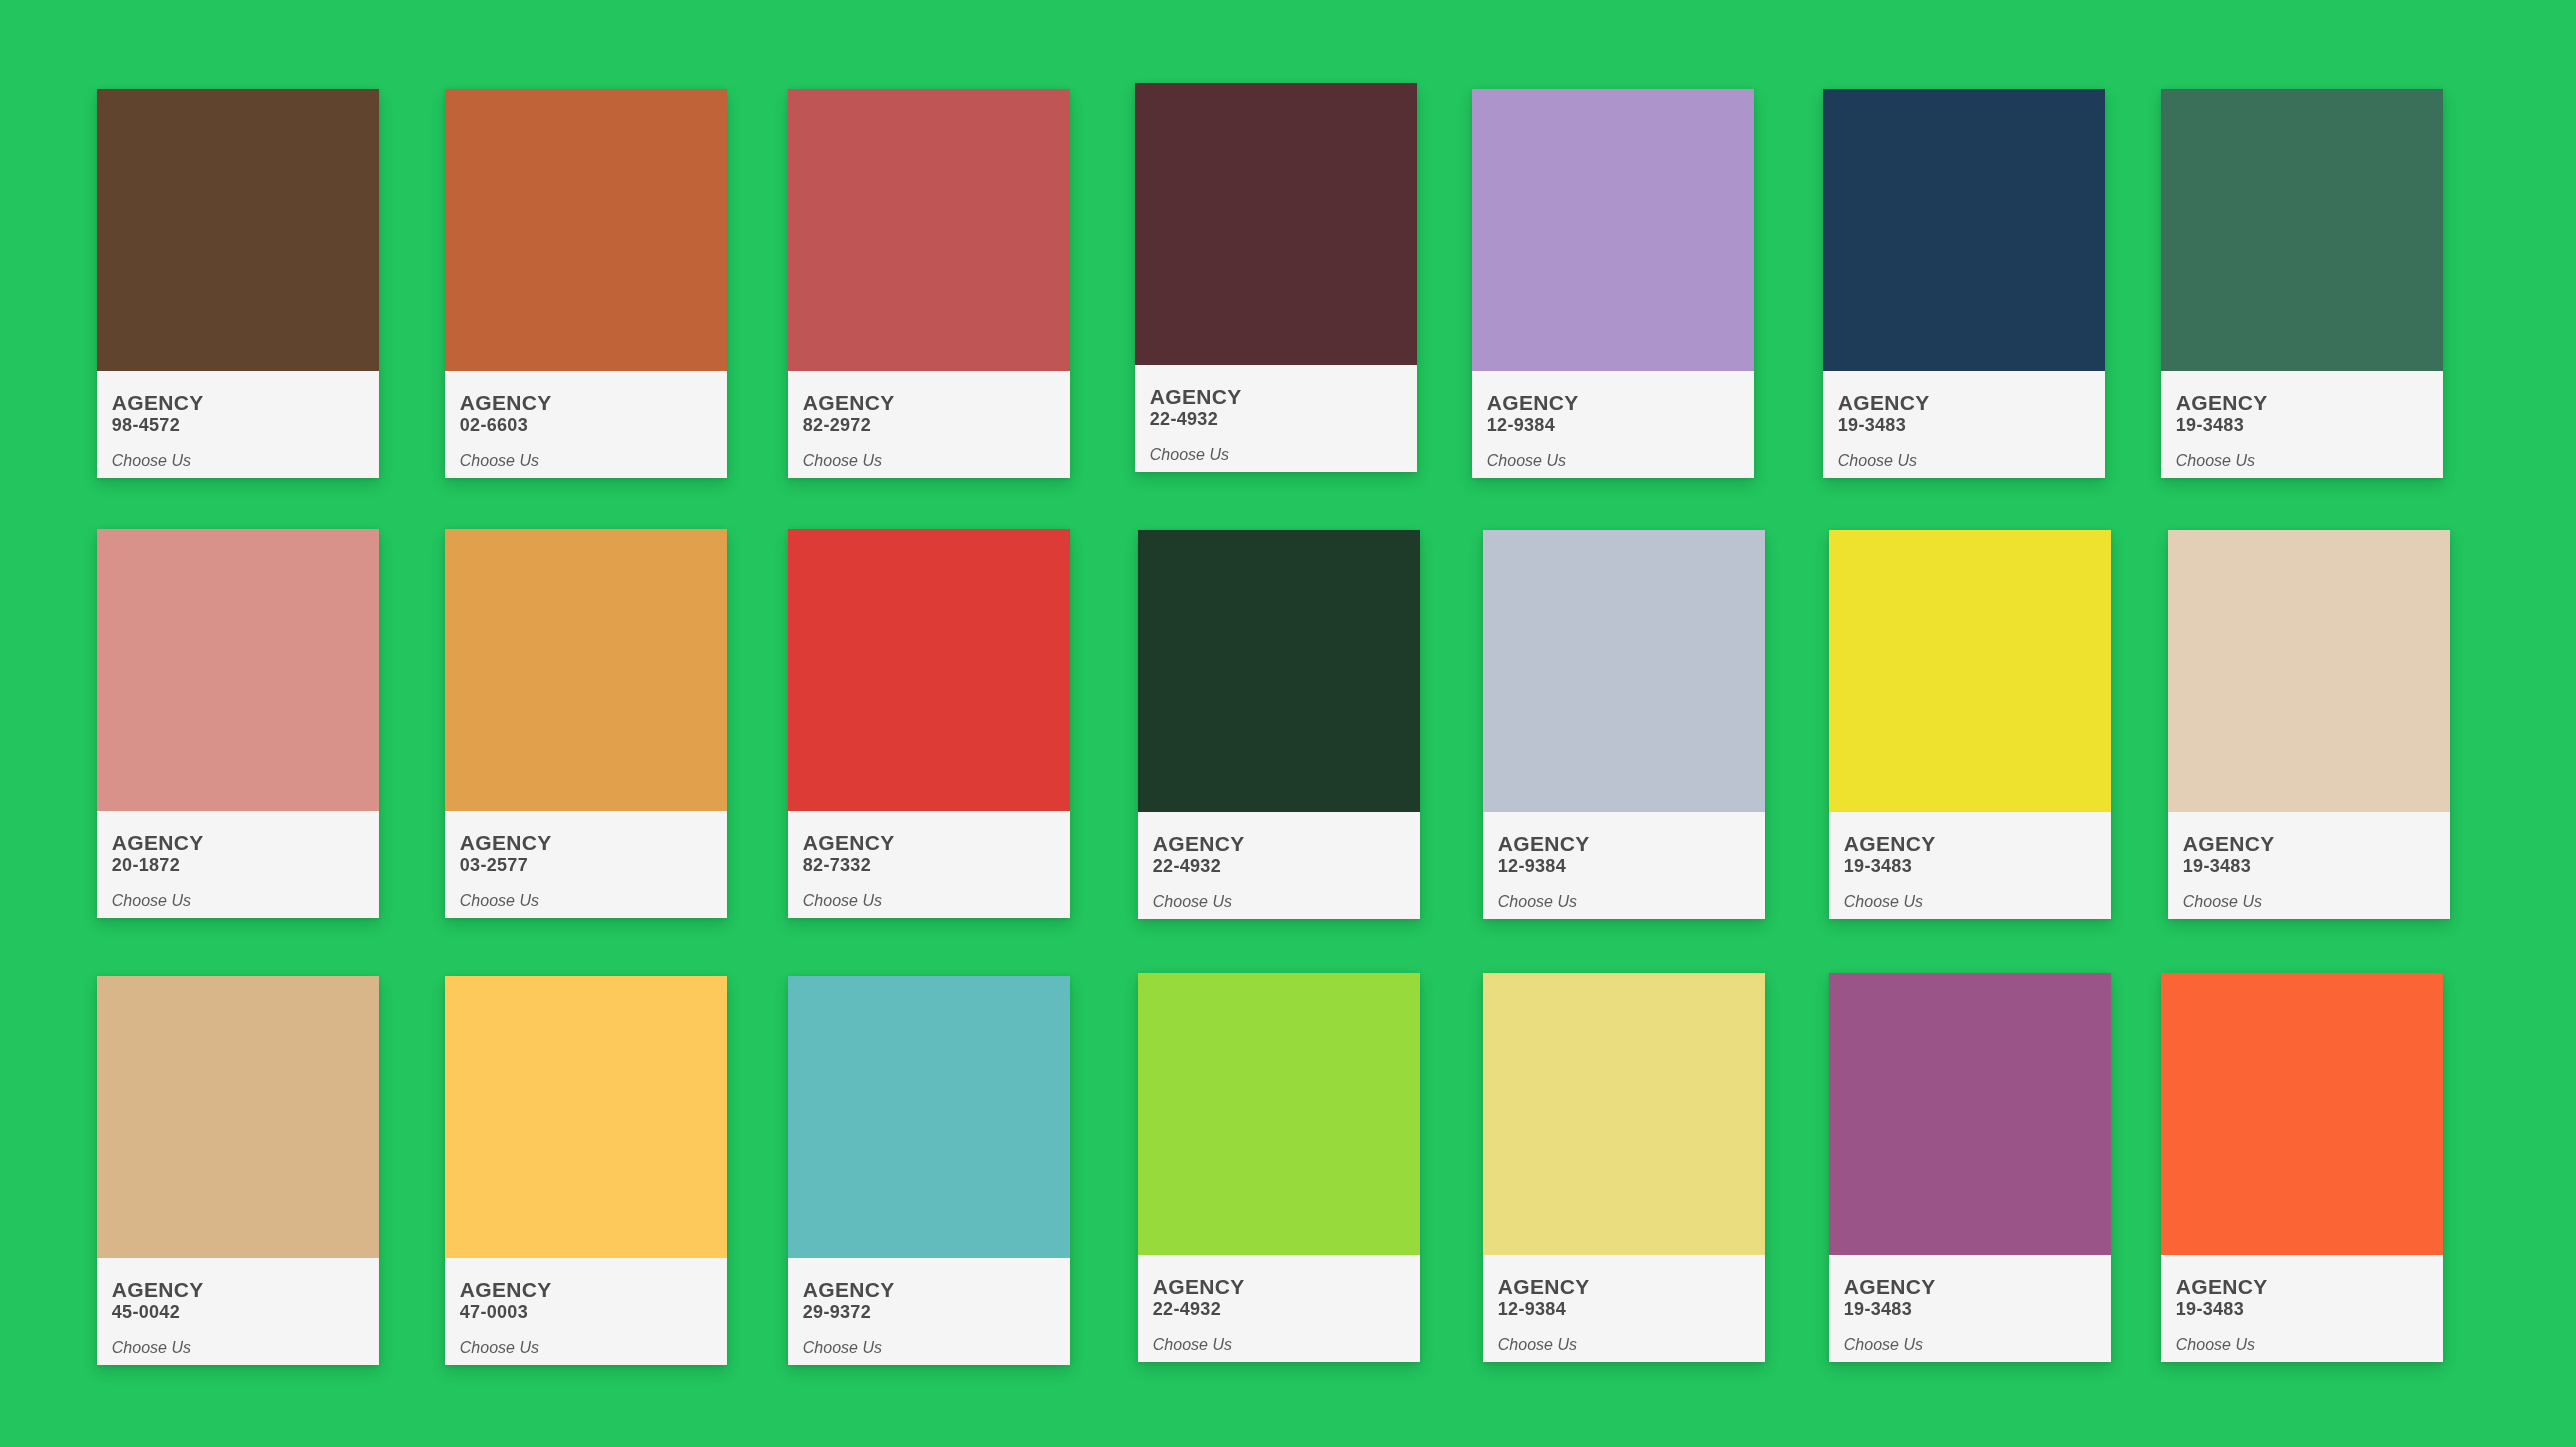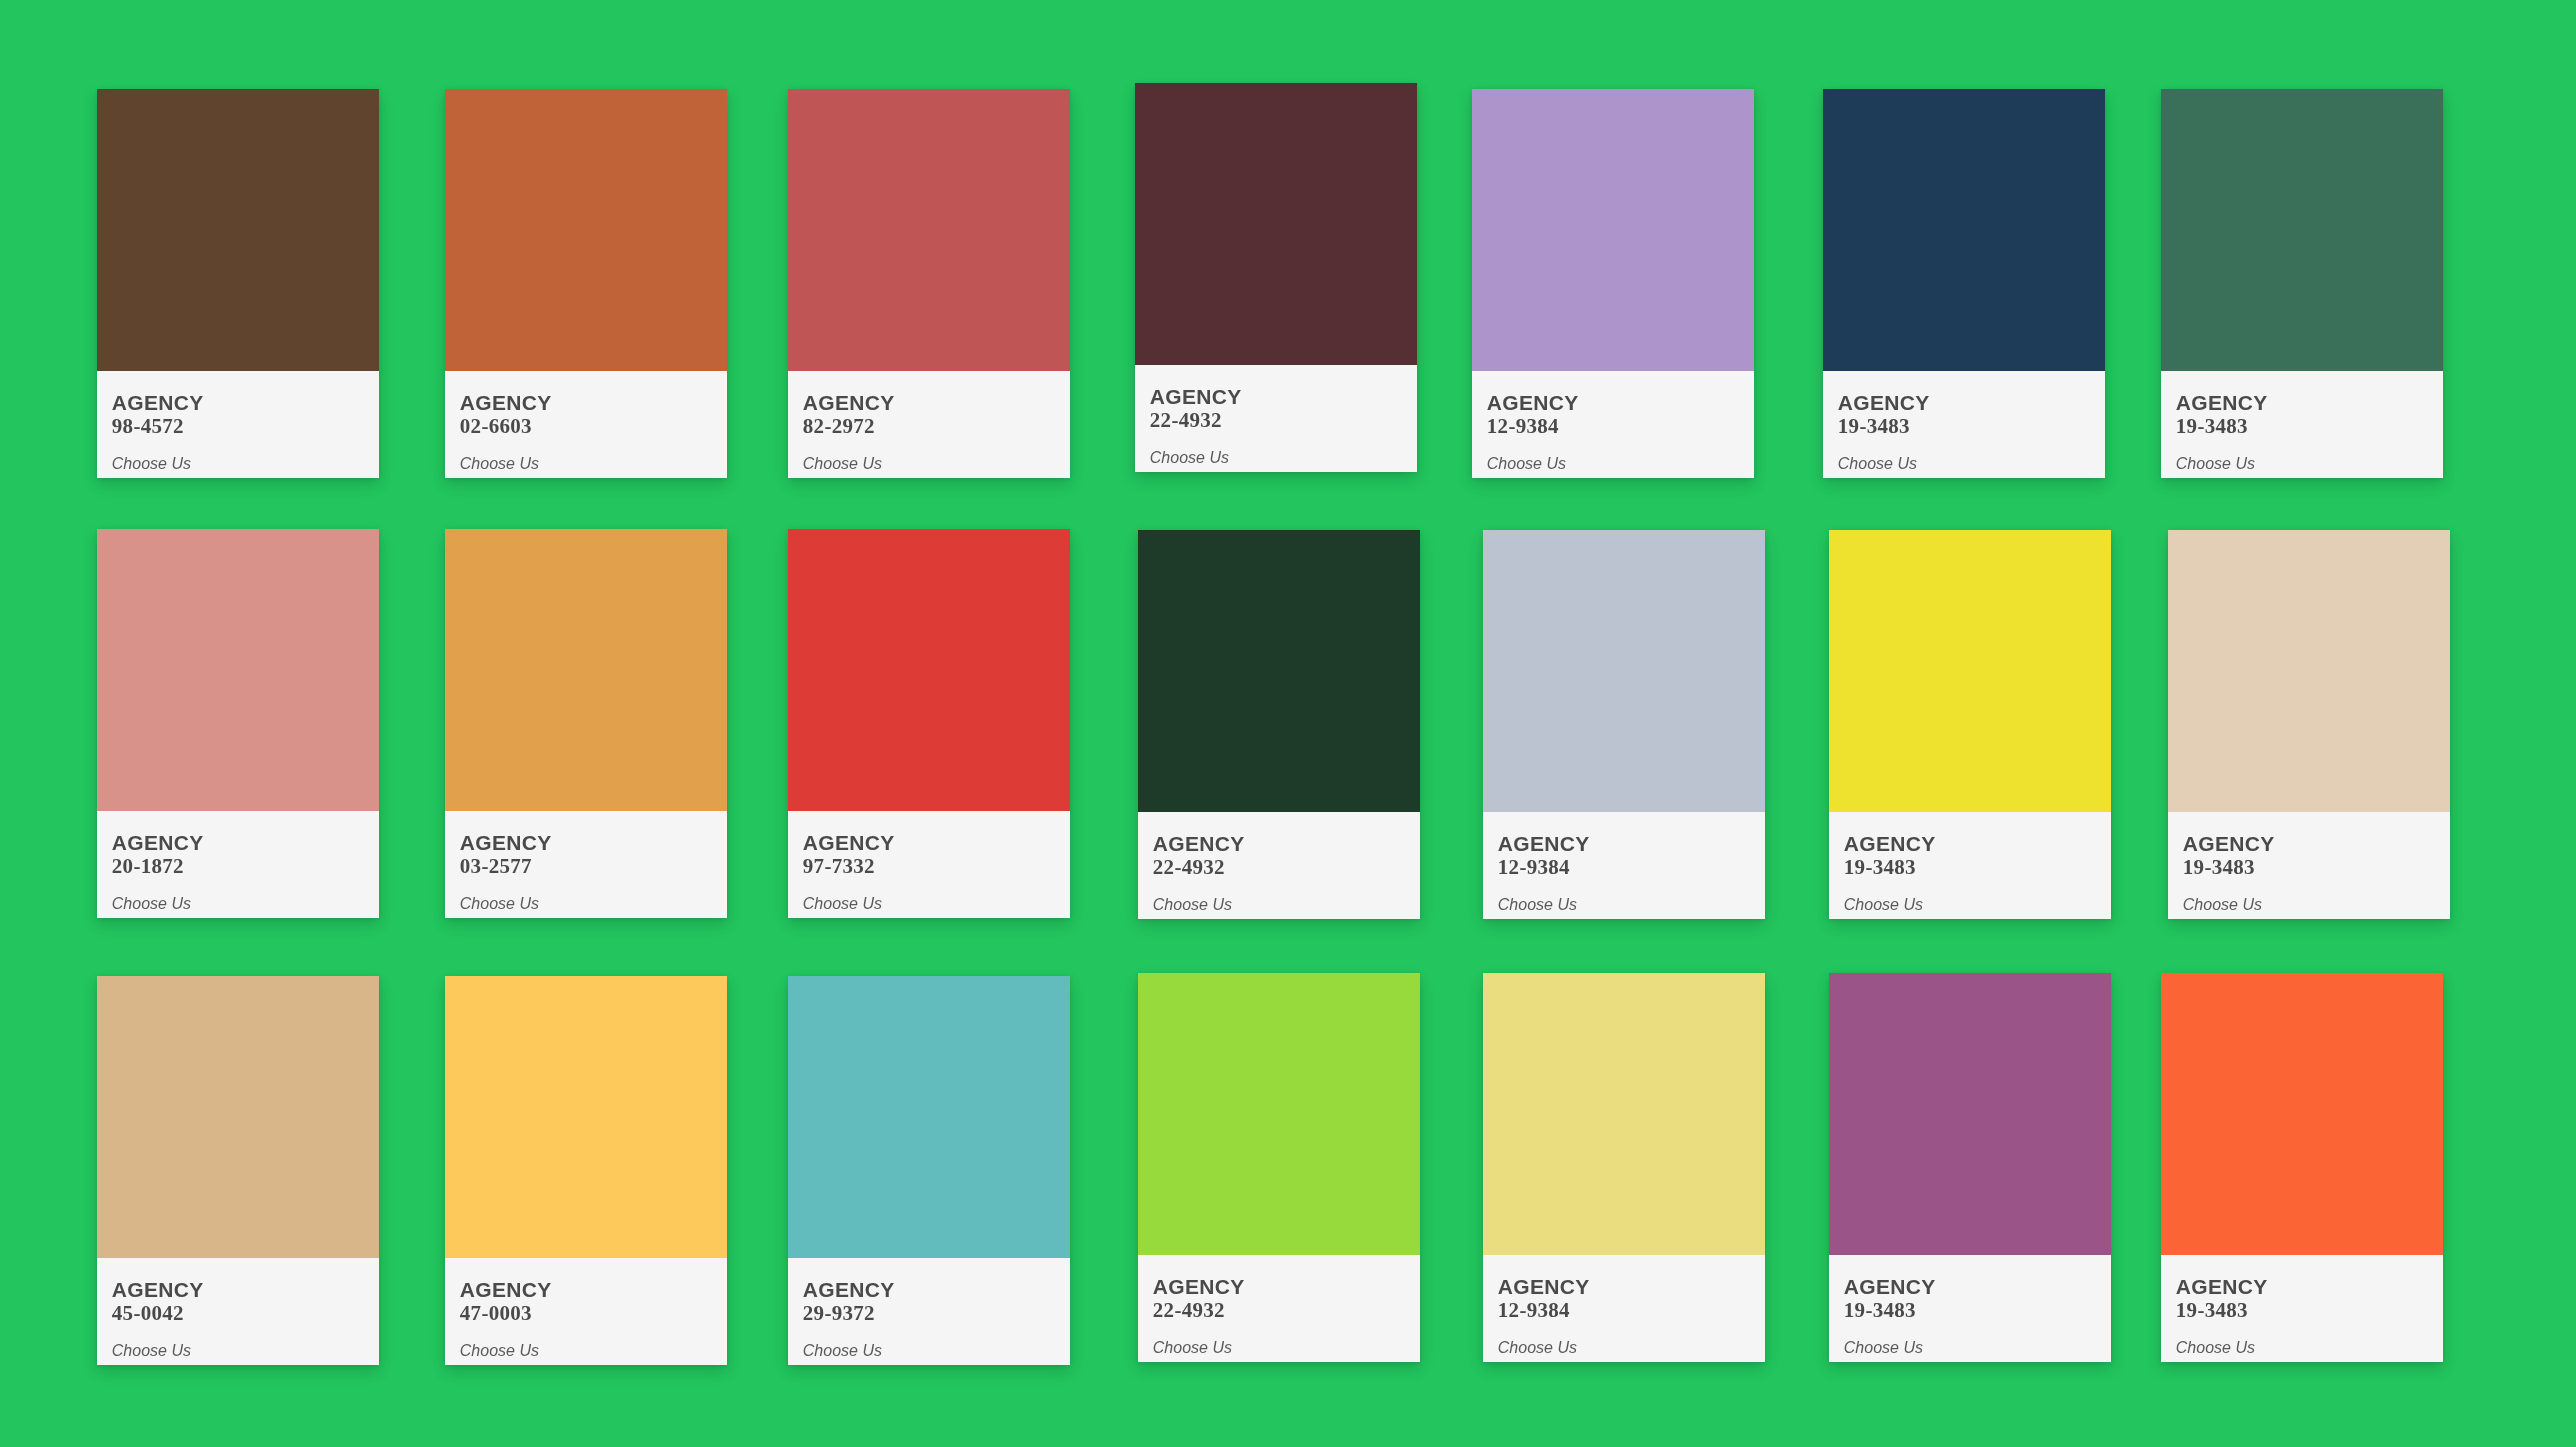--- a/index.html
+++ b/index.html
@@ -46,27 +46,26 @@
   .swatch-brand {
     font-size: 21px;
     font-weight: bold;
     color: #4a4a4a;
     letter-spacing: 0.3px;
     line-height: 1.12;
     margin: 0;
   }
 
   .swatch-code {
-    font-size: 21px;
+    font-size: 18px;
     font-weight: bold;
     color: #4a4a4a;
     letter-spacing: 0.3px;
     line-height: 1.12;
     margin: 0 0 17.4px 0;
-    font-family: Liberation Serif, serif;
   }
 
   .swatch-cta {
     font-size: 16px;
     font-weight: normal;
     color: #5a5a5a;
     line-height: 1.1;
     margin: 0;
     font-style: italic;
   }
@@ -144,21 +143,21 @@
       <div class="swatch-label">
         <p class="swatch-brand">AGENCY</p>
         <p class="swatch-code">03-2577</p>
         <p class="swatch-cta">Choose Us</p>
       </div>
     </div>
     <div class="swatch-card" style="left: 788px; top: 529px; background: rgb(245, 245, 245);">
       <div class="swatch-color" style="background: rgb(221, 60, 54);"></div>
       <div class="swatch-label">
         <p class="swatch-brand">AGENCY</p>
-        <p class="swatch-code">97-7332</p>
+        <p class="swatch-code">82-7332</p>
         <p class="swatch-cta">Choose Us</p>
       </div>
     </div>
     <div class="swatch-card" style="left: 1138px; top: 530px; background: rgb(245, 245, 245);">
       <div class="swatch-color" style="background: rgb(30, 58, 41);"></div>
       <div class="swatch-label">
         <p class="swatch-brand">AGENCY</p>
         <p class="swatch-code">22-4932</p>
         <p class="swatch-cta">Choose Us</p>
       </div>

